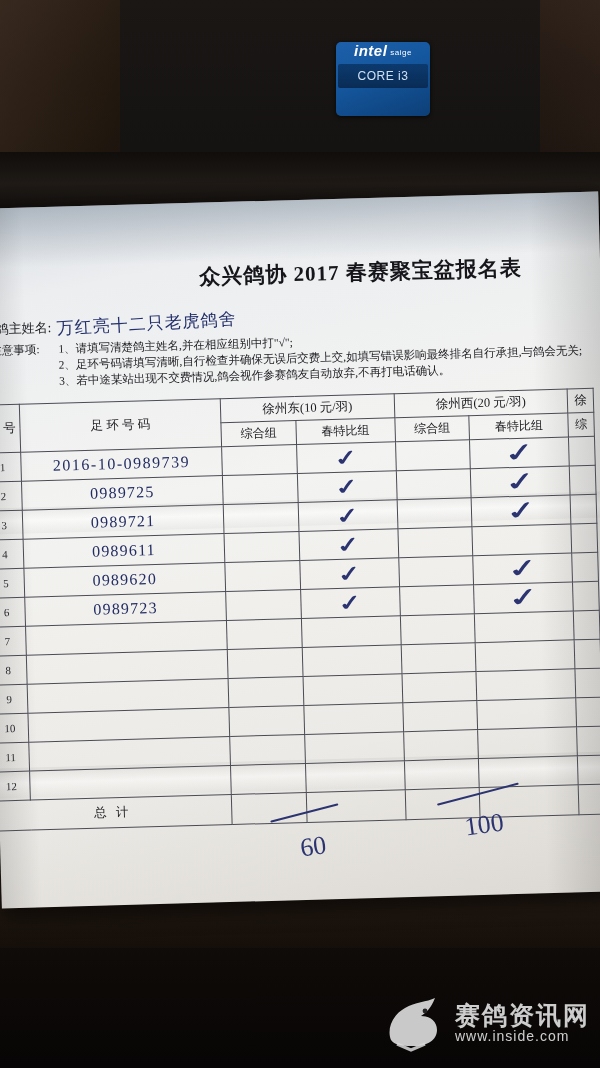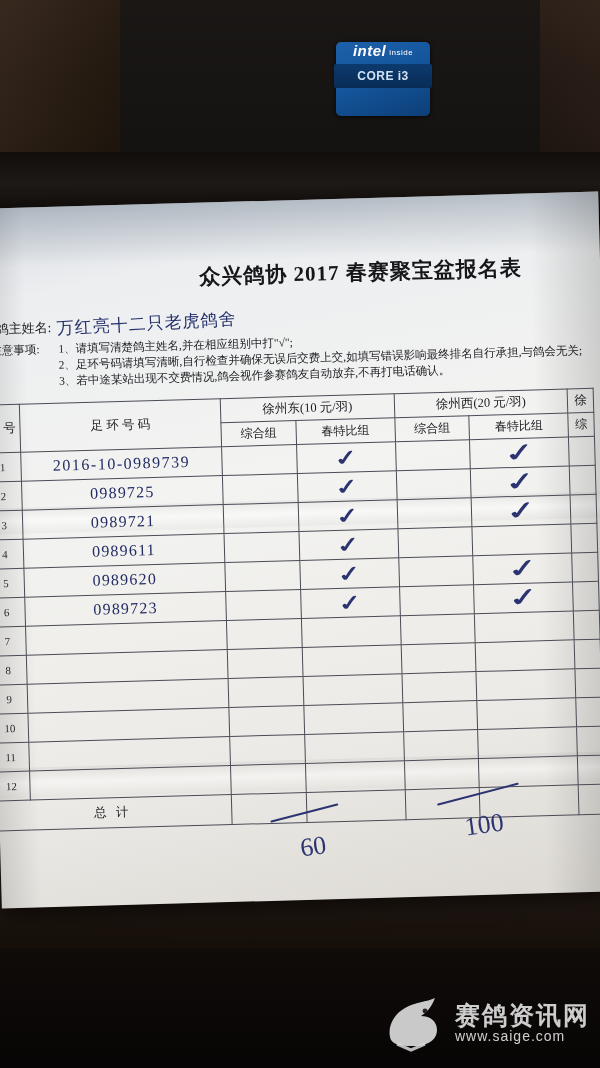--- a/index.html
+++ b/index.html
@@ -26,23 +26,23 @@
 
   
   .intel-sticker{position:absolute;left:336px;top:42px;width:94px;height:74px;
           background:linear-gradient(160deg,#1d5fa8 0%,#1558a0 40%,#0d3f77 100%);
           border-radius:5px;box-shadow:0 1px 4px rgba(0,0,0,.7);
           display:flex;flex-direction:column;align-items:center;justify-content:flex-start;}
   .intel-top{color:#fff;font-size:15px;font-style:italic;font-weight:bold;letter-spacing:.5px;
           display:flex;align-items:flex-start;}
   .intel-inside{font-size:8px;font-style:normal;font-weight:normal;margin-left:3px;
           align-self:flex-end;margin-bottom:2px;}
-  .intel-bar{width:98px;height:24px;margin-top:5px;background:linear-gradient(180deg,#0c3a6f,#092c55);
+  .intel-bar{width:90px;height:24px;margin-top:5px;background:linear-gradient(180deg,#0c3a6f,#092c55);
           border-radius:2px;display:flex;align-items:center;justify-content:center;
-          color:#cfe2f5;font-size:12px;font-weight:bold;letter-spacing:.5px;}
+          color:#cfe2f5;font-size:12px;font-weight:normal;letter-spacing:.5px;}
 
   
   #paper{position:absolute;left:-8px;top:200px;width:616px;height:700px;
           background:linear-gradient(170deg,#d9dde2 0%,#eceef0 12%,#f3f3f1 40%,#eceae6 75%,#dcd9d4 100%);
           transform:rotate(-1.6deg);
           box-shadow:0 6px 22px rgba(0,0,0,.65);}
   .paper-shadow-top{position:absolute;left:0;top:0;width:100%;height:60px;
           background:linear-gradient(180deg,rgba(120,135,150,.45),rgba(255,255,255,0));}
   .paper-crease{position:absolute;left:0;top:300px;width:100%;height:26px;
           background:linear-gradient(180deg,rgba(0,0,0,.045),rgba(255,255,255,.5),rgba(0,0,0,.03));}
@@ -118,21 +118,21 @@
   <div class="bg-wood-left"></div>
   <div class="bg-wood-right"></div>
   <div class="laptop-body"></div>
   <div class="laptop-edge"></div>
   <div class="bg-bottom"></div>
   <div class="bottom-wood"></div>
 
   <div class="intel-sticker">
     <div class="intel-top">
       <span>intel</span>
-      <span class="intel-inside">inside</span>
+      <span class="intel-inside">saige</span>
     </div>
     <div class="intel-bar">CORE i3</div>
   </div>
 
   <div id="paper">
     <div class="paper-shadow-top"></div>
     <div class="paper-crease"></div>
     <div class="paper-crease2"></div>
     <div class="paper-fold-l"></div>
     <div class="paper-fold-r"></div>
@@ -314,17 +314,17 @@
   <div class="wm">
     <div class="wm-logo">
       <svg viewBox="0 0 66 58" width="66" height="58" aria-hidden="true">
         <path d="M10 46 C6 36 10 22 24 14 C34 8 46 8 54 4 C50 14 46 18 40 22 C50 22 56 28 56 36 C56 46 46 52 34 52 C24 52 14 52 10 46 Z" fill="#ffffff" opacity="0.92"></path>
         <circle cx="44" cy="17" r="2.4" fill="#2a2a2a"></circle>
         <path d="M16 50 L30 56 L44 50" stroke="#ffffff" stroke-width="3" fill="none" opacity=".85"></path>
       </svg>
     </div>
     <div class="wm-text">
       <div class="wm-main">赛鸽资讯网</div>
-      <div class="wm-sub">www.saige.com</div>
+      <div class="wm-sub">www.inside.com</div>
     </div>
   </div>
 
 </div>
 
 </body></html>

